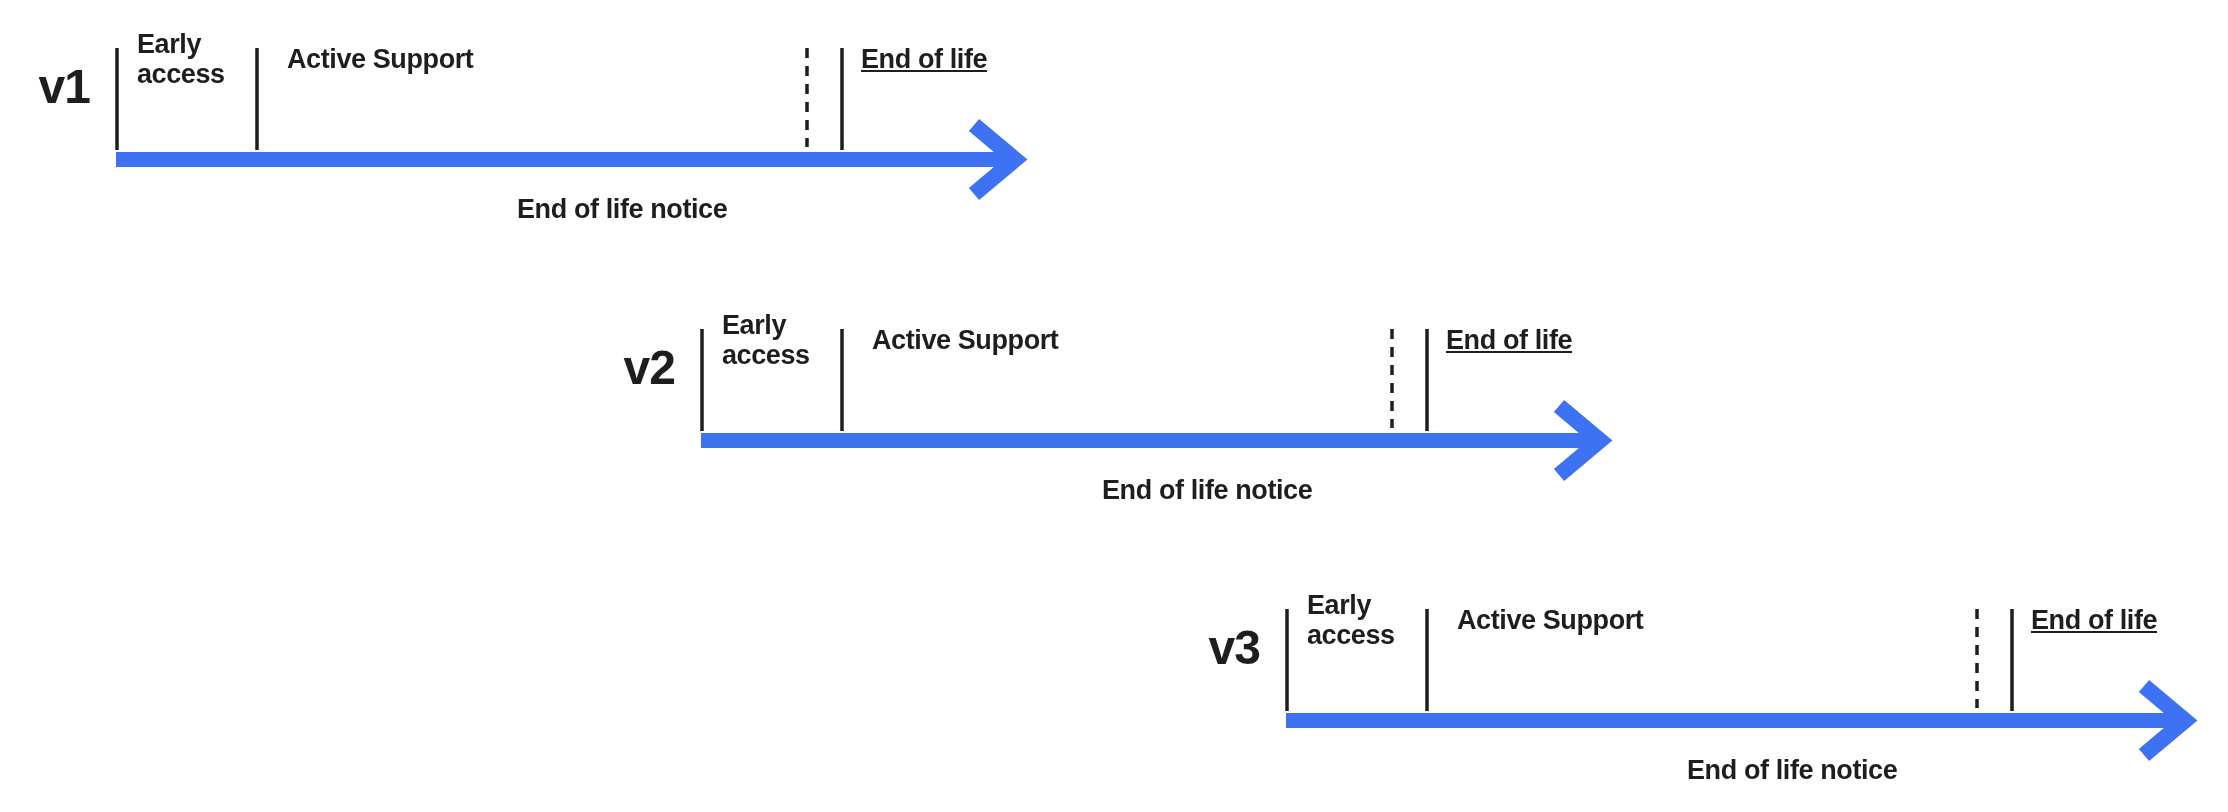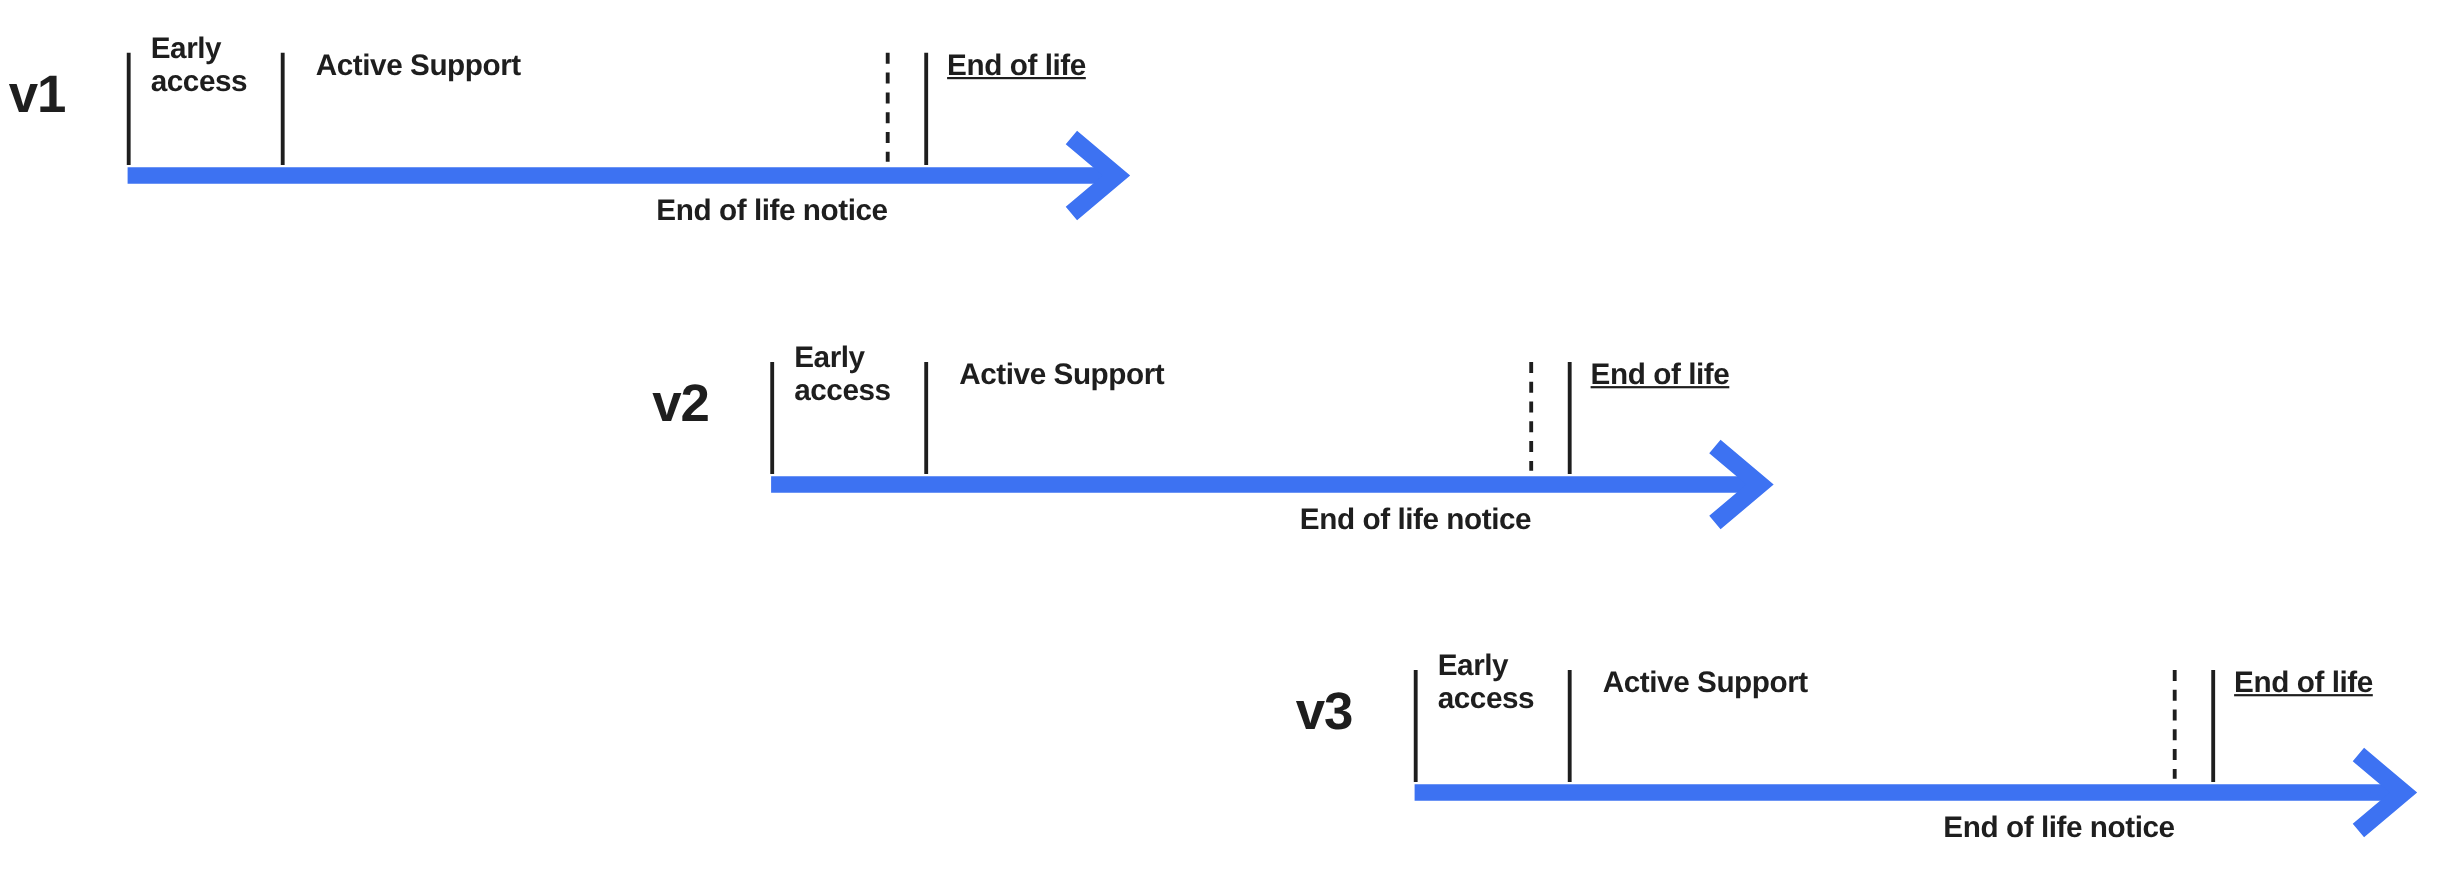--- a/index.html
+++ b/index.html
@@ -26,42 +26,42 @@
   }
   .row.r0 { left: 0px;    top: 0px;   }
   .row.r1 { left: 585px;  top: 281px; }
   .row.r2 { left: 1170px; top: 561px; }
 
   .version {
     position: absolute;
     left: 8px;
     top: 63px;
     width: 82px;
-    text-align: left;
+    text-align: right;
     font-size: 48px;
     font-weight: 700;
     line-height: 48px;
     letter-spacing: -1px;
     color: var(--ink);
     white-space: nowrap;
   }
   .label {
     position: absolute;
     font-size: 27px;
     font-weight: 700;
     line-height: 30px;
     letter-spacing: -0.4px;
     color: var(--ink);
   }
   .label.early  { left: 137px; top: 29px; width: 110px; }
   .label.active { left: 287px; top: 44px; white-space: nowrap; }
   .label.eol    { left: 861px; top: 44px; white-space: nowrap; text-decoration: underline; }
   .label.notice {
-    left: 517px; top: 176px; width: 290px;
-    text-align: right; white-space: nowrap;
+    left: 517px; top: 194px; width: 290px;
+    white-space: nowrap;
   }
 
   svg.track { position: absolute; left: 0; top: 0; display: block; }
   .tick {
     stroke: var(--ink);
     stroke-width: 3.5;
     fill: none;
   }
   .tick.dashed { stroke-dasharray: 10 8; }
   .shaft {

